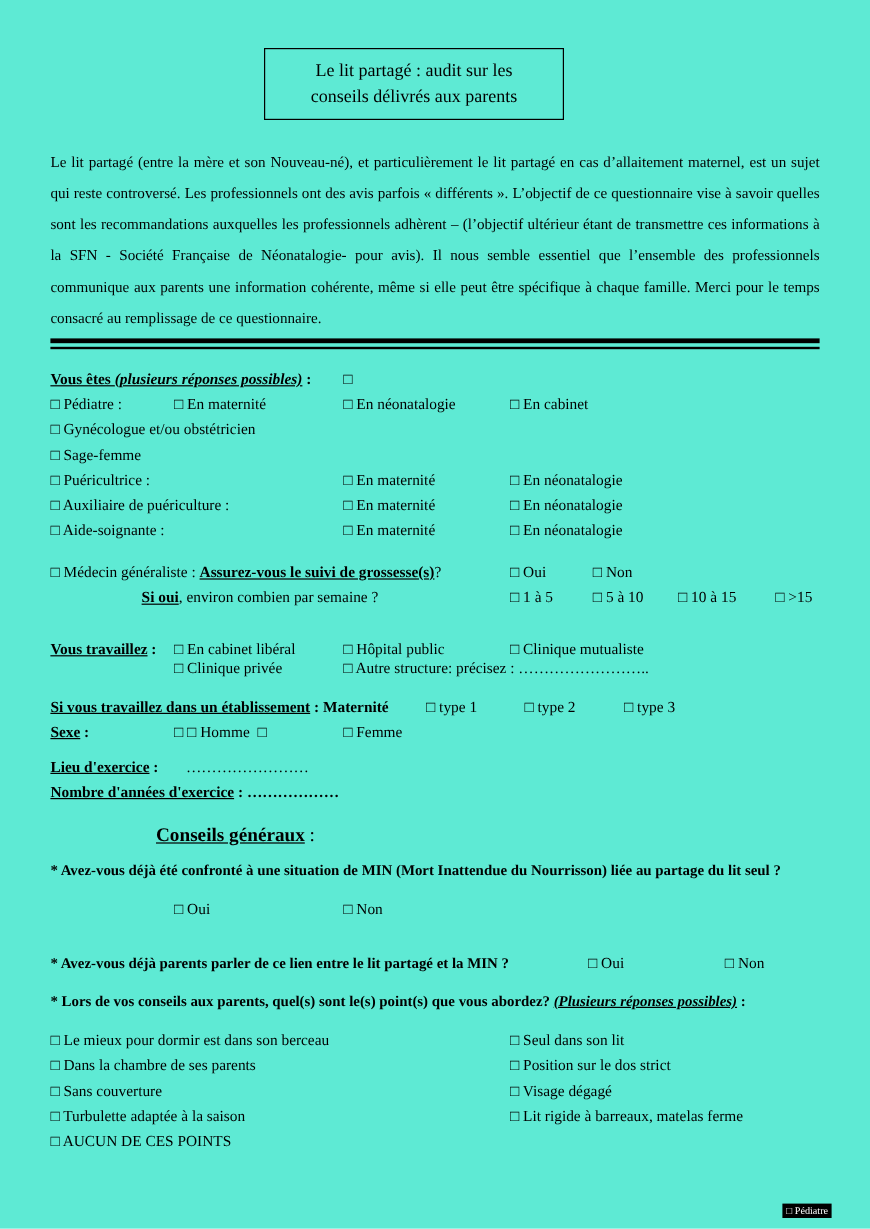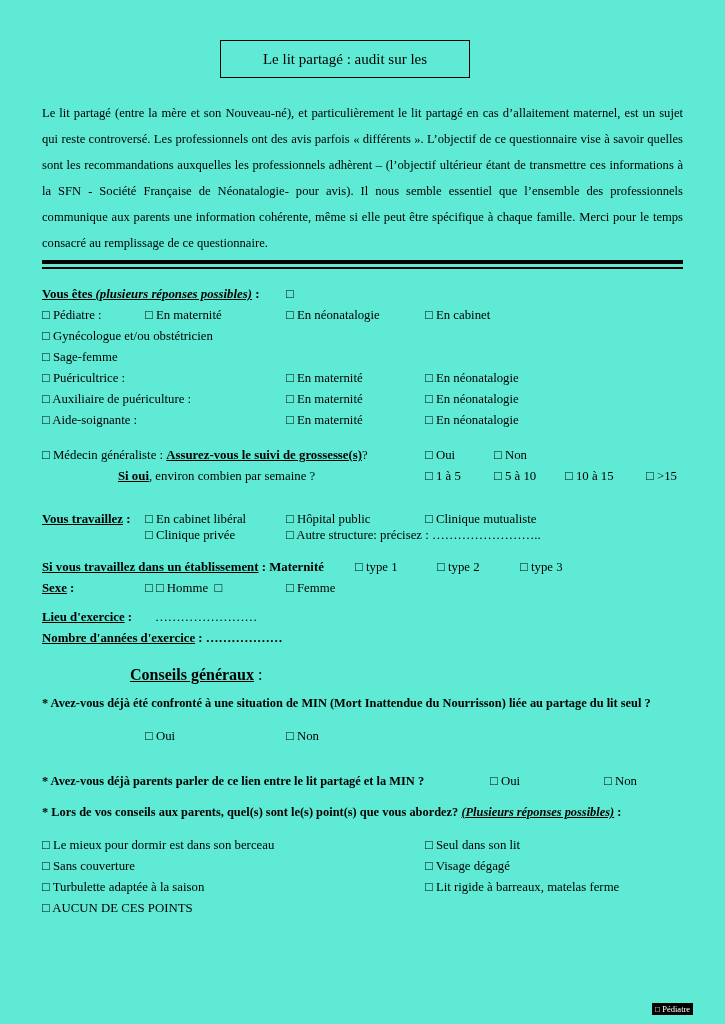--- a/index.html
+++ b/index.html
@@ -30,20 +30,21 @@
   .corner-badge { position:absolute; left:652px; top:1003px; background:#000; color:#fff;
                   font-size:8.5px; line-height:12px; padding:0 3px; white-space:nowrap; }
 </style>
 </head>
 <body>
 
 <div class="page">
 
   <div class="title-box">
     <div>Le lit partagé : audit sur les</div>
+    <div>conseils délivrés aux parents</div>
   </div>
 
   <p class="intro">Le lit partagé (entre la mère et son Nouveau-né), et particulièrement le lit partagé en cas d’allaitement maternel, est un sujet qui reste controversé. Les professionnels ont des avis parfois « différents ». L’objectif de ce questionnaire vise à savoir quelles sont les recommandations auxquelles les professionnels adhèrent – (l’objectif ultérieur étant de transmettre ces informations à la SFN - Société Française de Néonatalogie- pour avis). Il nous semble essentiel que l’ensemble des professionnels communique aux parents une information cohérente, même si elle peut être spécifique à chaque famille. Merci pour le temps consacré au remplissage de ce questionnaire.</p>
 
   <div class="double-rule"></div>
 
   <div class="row">
     <span class="cell" style="left:0"><span class="b u">Vous êtes </span><span class="b i u">(plusieurs réponses possibles)</span><span class="b"> :</span></span>
     <span class="cell" style="left:244px">□</span>
   </div>
@@ -135,20 +136,24 @@
     <span class="cell" style="left:562px">□ Non</span>
   </div>
 
   <div class="qline mt22"><span>* Lors de vos conseils aux parents, quel(s) sont le(s) point(s) que vous abordez? </span><span class="i u">(Plusieurs réponses possibles)</span><span> :</span></div>
 
   <div class="row">
     <span class="cell" style="left:0">□ Le mieux pour dormir est dans son berceau</span>
     <span class="cell" style="left:383px">□ Seul dans son lit</span>
   </div>
   <div class="row">
+    <span class="cell" style="left:0">□ Dans la chambre de ses parents</span>
+    <span class="cell" style="left:383px">□ Position sur le dos strict</span>
+  </div>
+  <div class="row">
     <span class="cell" style="left:0">□ Sans couverture</span>
     <span class="cell" style="left:383px">□ Visage dégagé</span>
   </div>
   <div class="row">
     <span class="cell" style="left:0">□ Turbulette adaptée à la saison</span>
     <span class="cell" style="left:383px">□ Lit rigide à barreaux, matelas ferme</span>
   </div>
   <div class="row">
     <span class="cell" style="left:0">□ AUCUN DE CES POINTS</span>
   </div>

